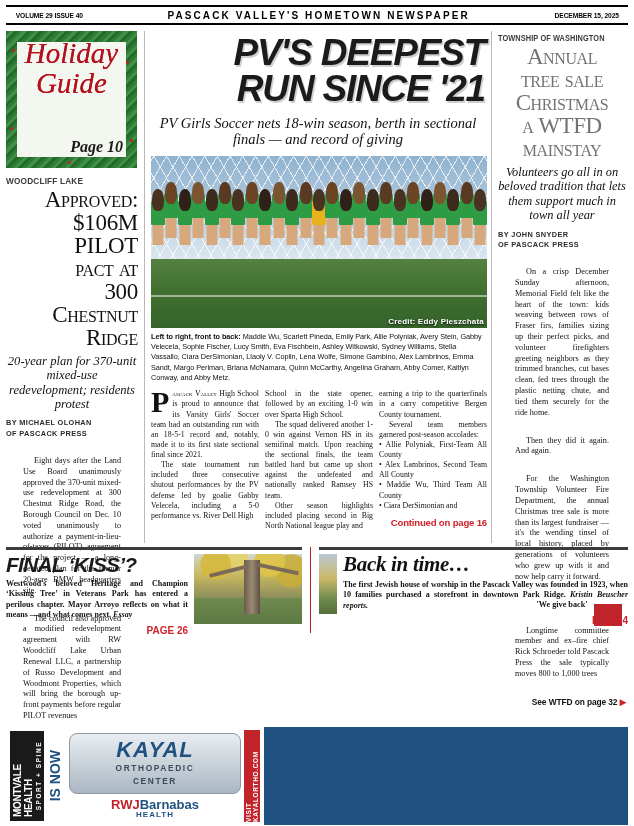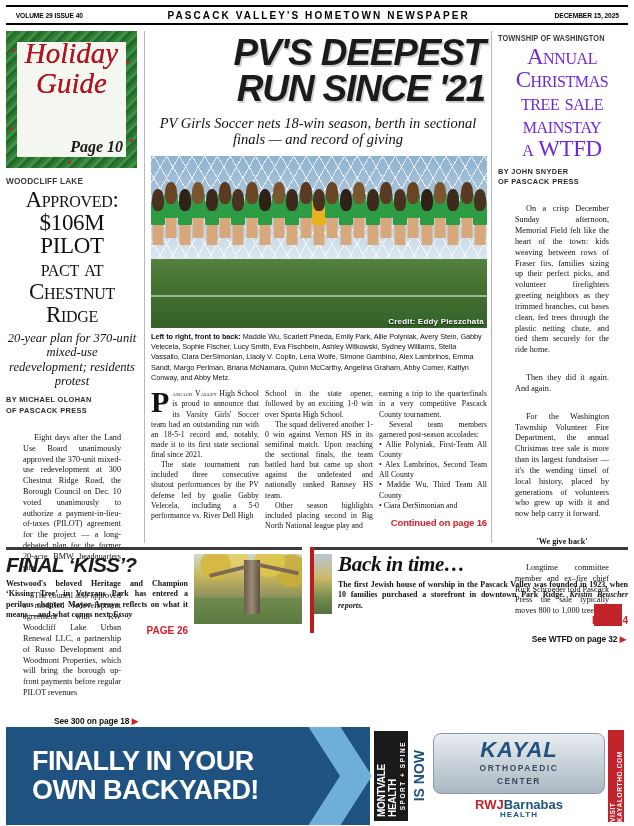--- a/index.html
+++ b/index.html
@@ -63,21 +63,21 @@
   .kicker{
     font-family:"Liberation Sans",sans-serif;font-weight:700;font-size:9.4px;
     color:#3b3b3b;letter-spacing:.2px;margin:7px 0 2px 0;transform:scaleX(.88);
     transform-origin:left center;
   }
   .hl-left{
     font-family:"Liberation Serif",serif;text-align:center;color:#111;
     font-size:23px;line-height:1.0;font-weight:400;letter-spacing:-.3px;
     font-variant:small-caps;margin:1px 0 0 0;
   }
-  .hl-left span{display:block;}
+  .hl-left span{display:block;text-align:right;}
   .deck-left{
     font-family:"Liberation Serif",serif;font-style:italic;text-align:center;
     font-size:12.6px;line-height:1.14;color:#111;margin-top:5px;
   }
   .byline{
     font-family:"Liberation Sans",sans-serif;font-weight:700;font-size:8px;
     color:#2b2b2b;line-height:1.28;margin-top:7px;letter-spacing:.4px;
     transform:scaleX(.92);transform-origin:left center;
   }
   .bodytext{
@@ -147,37 +147,37 @@
     color:#d1232a;text-align:right;margin-top:6px;letter-spacing:-.2px;
   }
 
   
   .kicker-r{
     font-family:"Liberation Sans",sans-serif;font-weight:700;font-size:8.6px;
     color:#3b3b3b;letter-spacing:.1px;margin:2px 0 2px 0;transform:scaleX(.86);
     transform-origin:left center;white-space:nowrap;
   }
   .hl-right{
-    font-family:"Liberation Serif",serif;text-align:center;color:#6d28d9;
+    font-family:"Liberation Serif",serif;text-align:center;color:#737373;
     font-size:23px;line-height:1.0;font-weight:400;letter-spacing:-.4px;
     font-variant:small-caps;margin:1px 0 0 0;
   }
   .hl-right span{display:block;}
   .deck-right{
     font-family:"Liberation Serif",serif;font-style:italic;text-align:center;
     font-size:12.4px;line-height:1.16;color:#111;margin-top:5px;
   }
   .subhd{font-family:"Liberation Serif",serif;font-weight:700;font-size:8.2px;
     text-align:center;margin-top:4px;}
 
   
   .teasers{display:flex;margin:4px 6px 0 6px;height:86px;}
   .tz-left{width:304px;flex:0 0 304px;padding-right:8px;box-sizing:border-box;}
-  .tz-right{width:314px;flex:1;box-sizing:border-box;
-            border-left:4px solid #b91c1c;}
+  .tz-right{width:314px;flex:1;padding-left:8px;box-sizing:border-box;
+            border-left:1px solid #b91c1c;}
   .tz-rule{border-top:3px solid #3b3b3b;margin-bottom:4px;}
   .tz-body{display:flex;}
   .tz-txt{flex:1;padding-right:6px;}
   .t-hl{
     font-family:"Liberation Sans",sans-serif;font-weight:700;font-style:italic;
     font-size:21px;line-height:1;color:#1b1b1b;letter-spacing:-.8px;margin:0 0 4px 0;
   }
   .t-blk{font-family:"Liberation Serif",serif;font-weight:700;font-size:8px;
     line-height:1.3;text-align:justify;color:#111;}
   .t-blk i{font-weight:700;font-style:italic;}
@@ -269,20 +269,21 @@
         <div class="ppage">Page 10</div>
       </div>
 
       <div class="kicker">WOODCLIFF LAKE</div>
 
       <div class="hl-left">
         <span>Approved:</span>
         <span>$106M</span>
         <span>PILOT</span>
         <span>pact at</span>
+        <span>300</span>
         <span>Chestnut</span>
         <span>Ridge</span>
       </div>
 
       <div class="deck-left">20-year plan for 370-unit mixed-use redevelopment; residents protest</div>
 
       <div class="byline">
         <div>BY MICHAEL OLOHAN</div>
         <div>OF PASCACK PRESS</div>
       </div>
@@ -474,42 +475,43 @@
         <div class="c">
           <p class="noind"><span class="dropcap">P</span><span class="scaps">ascack Valley</span><span> High School is proud to announce that its Varsity Girls' Soccer team had an outstanding run with an 18-5-1 record and, notably, made it to its first state sectional final since 2021.</span></p>
           <p>The state tournament run included three consecutive shutout performances by the PV defense led by goalie Gabby Velecela, including a 5-0 performance vs. River Dell High</p>
         </div>
         <div class="c">
           <p class="noind">School in the state opener, followed by an exciting 1-0 win over Sparta High School.</p>
           <p>The squad delivered another 1-0 win against Vernon HS in its semifinal match. Upon reaching the sectional finals, the team battled hard but came up short against the undefeated and nationally ranked Ramsey HS team.</p>
           <p>Other season highlights included placing second in Big North National league play and</p>
         </div>
         <div class="c">
-          <p class="noind">earning a trip to the quarterfinals in a very competitive Pascack County tournament.</p>
+          <p class="noind">earning a trip to the quarterfinals in a carry competitive Bergen County tournament.</p>
           <p>Several team members garnered post-season accolades:</p>
           <p class="bull">• Allie Polyniak, First-Team All County</p>
           <p class="bull">• Alex Lambrinos, Second Team All County</p>
           <p class="bull">• Maddie Wu, Third Team All County</p>
           <p class="bull">• Ciara DerSimonian and</p>
           <div class="cont-red">Continued on page 16</div>
         </div>
       </div>
     </div>
 
     <div class="col-right">
       <div class="kicker-r">TOWNSHIP OF WASHINGTON</div>
 
       <div class="hl-right">
         <span>Annual</span>
+        <span>tree sale</span>
         <span>Christmas</span>
-        <span>tree sale</span>
+        <span>a WTFD</span>
         <span>mainstay</span>
-        <span>a WTFD</span>
-      </div>
-
+      </div>
+
+      <div class="deck-right">Volunteers go all in on beloved tradition that lets them support much in town all year</div>
 
       <div class="byline">
         <div>BY JOHN SNYDER</div>
         <div>OF PASCACK PRESS</div>
       </div>
 
       <div class="bodytext">
         <p>On a crisp December Sunday afternoon, Memorial Field felt like the heart of the town: kids weaving between rows of Fraser firs, families sizing up their perfect picks, and volunteer firefighters greeting neighbors as they trimmed branches, cut bases clean, fed trees through the plastic netting chute, and tied them securely for the ride home.</p>
         <p>Then they did it again. And again.</p>
         <p>For the Washington Township Volunteer Fire Department, the annual Christmas tree sale is more than its largest fundraiser — it's the wending tinsel of local history, placed by generations of volunteers who grew up with it and now help carry it forward.</p>
@@ -551,28 +553,20 @@
           <div class="bit-hd">Back in time…</div>
           <div class="t-blk"><span>The first Jewish house of worship in the Pascack Valley was founded in 1923, when 10 families purchased a storefront in downtown Park Ridge. </span><i>Kristin Beuscher reports.</i></div>
           <div class="t-page">PAGE 4</div>
           <div class="bit-sq"></div>
         </div>
       </div>
     </div>
   </div>
 
   <div class="ad">
-    <div class="ad-left">
-      <div class="ad-h">
-        <span>FINALLY IN YOUR</span>
-        <span>OWN BACKYARD!</span>
-      </div>
-      <div class="chev"></div>
-      <div class="chev2"></div>
-    </div>
     <div class="ad-right">
       <div class="mv-blk">
         <div class="vert l1">MONTVALE HEALTH</div>
         <div class="vert l2">SPORT + SPINE</div>
       </div>
       <div class="vert isnow">IS NOW</div>
       <div class="kayal">
         <div class="plate">
           <div class="kname">KAYAL</div>
           <div class="korth">ORTHOPAEDIC</div>

